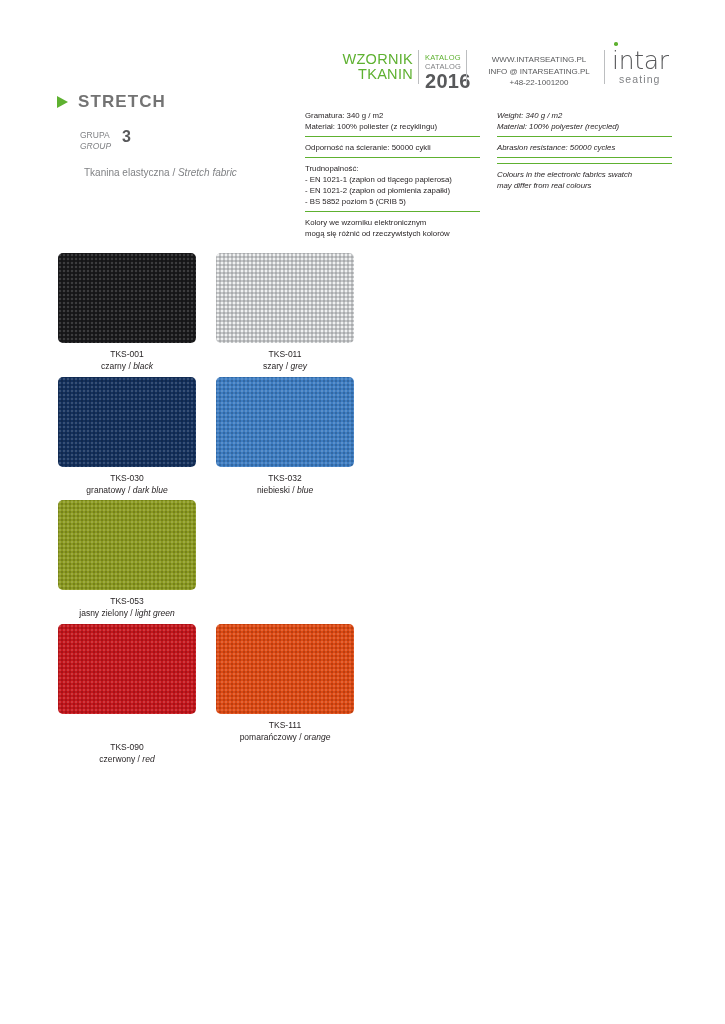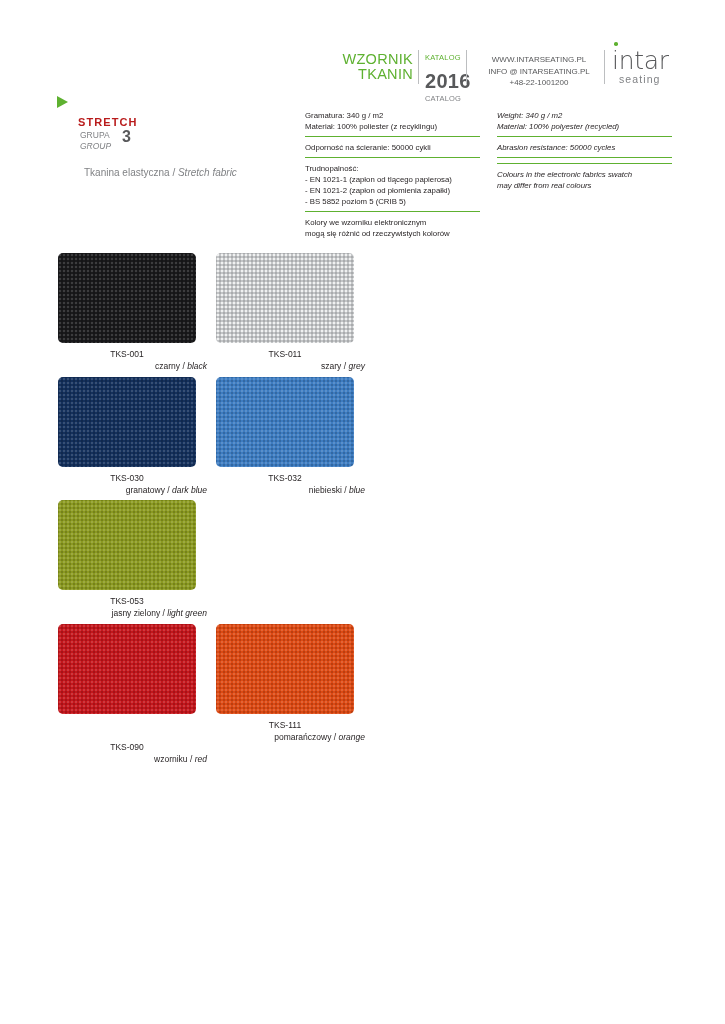--- a/index.html
+++ b/index.html
@@ -49,21 +49,21 @@
   }
   .hdr-katalog {
     position: absolute;
     left: 425px;
     top: 54px;
     font-size: 7.5px;
     color: #5eb130;
     line-height: 8.5px;
     letter-spacing: .2px;
   }
-  .hdr-katalog .cat2 { color: #808285; margin-top: 32px; }
+  .hdr-katalog .cat2 { color: #808285; }
   .hdr-year {
     position: absolute;
     left: 425px;
     top: 70px;
     font-size: 20px;
     font-weight: bold;
     color: #58595b;
     letter-spacing: .3px;
   }
   .hdr-contact {
@@ -115,25 +115,24 @@
     top: 96px;
     width: 0; height: 0;
     border-left: 11px solid #5eb130;
     border-top: 6.5px solid transparent;
     border-bottom: 6.5px solid transparent;
   }
   .fabric-name {
     position: absolute;
     left: 78px;
     top: 92px;
-    font-size: 11px;
+    font-size: 17px;
     font-weight: bold;
-    color: #b91c1c;
+    color: #737373;
     letter-spacing: 1.1px;
-    margin-top: 24px;
   }
   .grupa-block {
     position: absolute;
     left: 80px;
     top: 130px;
     font-size: 8.5px;
     color: #808285;
     line-height: 11px;
   }
   .grupa-block .it { font-style: italic; }
@@ -180,21 +179,21 @@
   }
   .swatch-label {
     position: absolute;
     width: 160px;
     text-align: center;
     font-size: 8.5px;
     color: #231f20;
     line-height: 12px;
   }
   .swatch-label .code { display: block; }
-  .swatch-label .nm { display: block; text-align: right; }
+  .swatch-label .nm { display: block; }
   .swatch-label i { font-style: italic; }
 
   
   .tex {
     position: absolute;
     inset: 0;
     border-radius: 5px;
     background-image:
       radial-gradient(rgba(255,255,255,0.16) 0.7px, transparent 0.9px),
       radial-gradient(rgba(0,0,0,0.16) 0.7px, transparent 0.9px);
@@ -330,21 +329,21 @@
     </div>
     <div class="swatch-label" style="left: 47px; top: 595px;">
       <span class="code">TKS-053</span>
       <span class="nm"><span>jasny zielony</span><span> / </span><i>light green</i></span>
     </div>
     <div class="swatch" style="left: 58px; top: 624px; background: rgb(196, 22, 28);">
       <div class="tex"></div>
     </div>
     <div class="swatch-label" style="left: 47px; top: 741px;">
       <span class="code">TKS-090</span>
-      <span class="nm"><span>wzorniku</span><span> / </span><i>red</i></span>
+      <span class="nm"><span>czerwony</span><span> / </span><i>red</i></span>
     </div>
     <div class="swatch" style="left: 216px; top: 624px; background: rgb(221, 74, 20);">
       <div class="tex"></div>
     </div>
     <div class="swatch-label" style="left: 205px; top: 719px;">
       <span class="code">TKS-111</span>
       <span class="nm"><span>pomarańczowy</span><span> / </span><i>orange</i></span>
     </div>
   </div>
 

